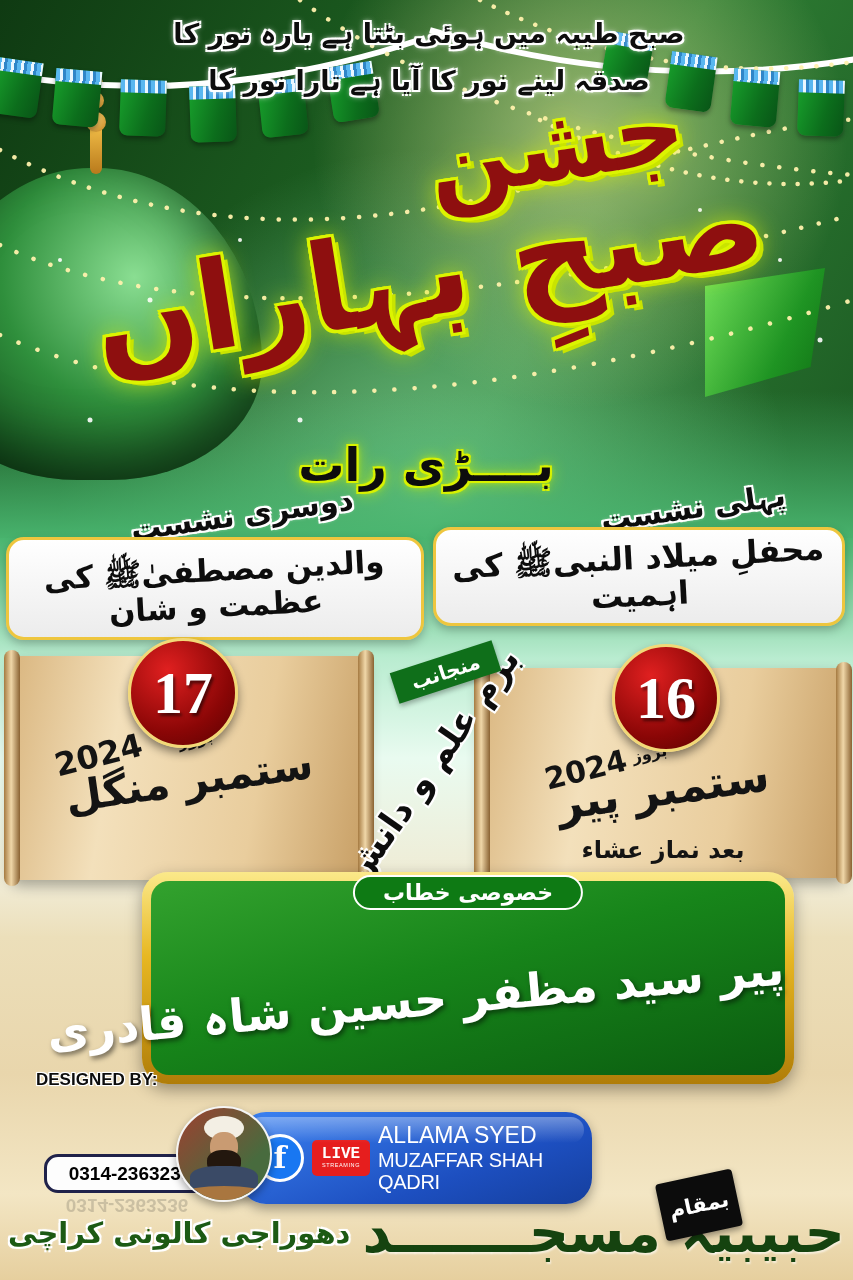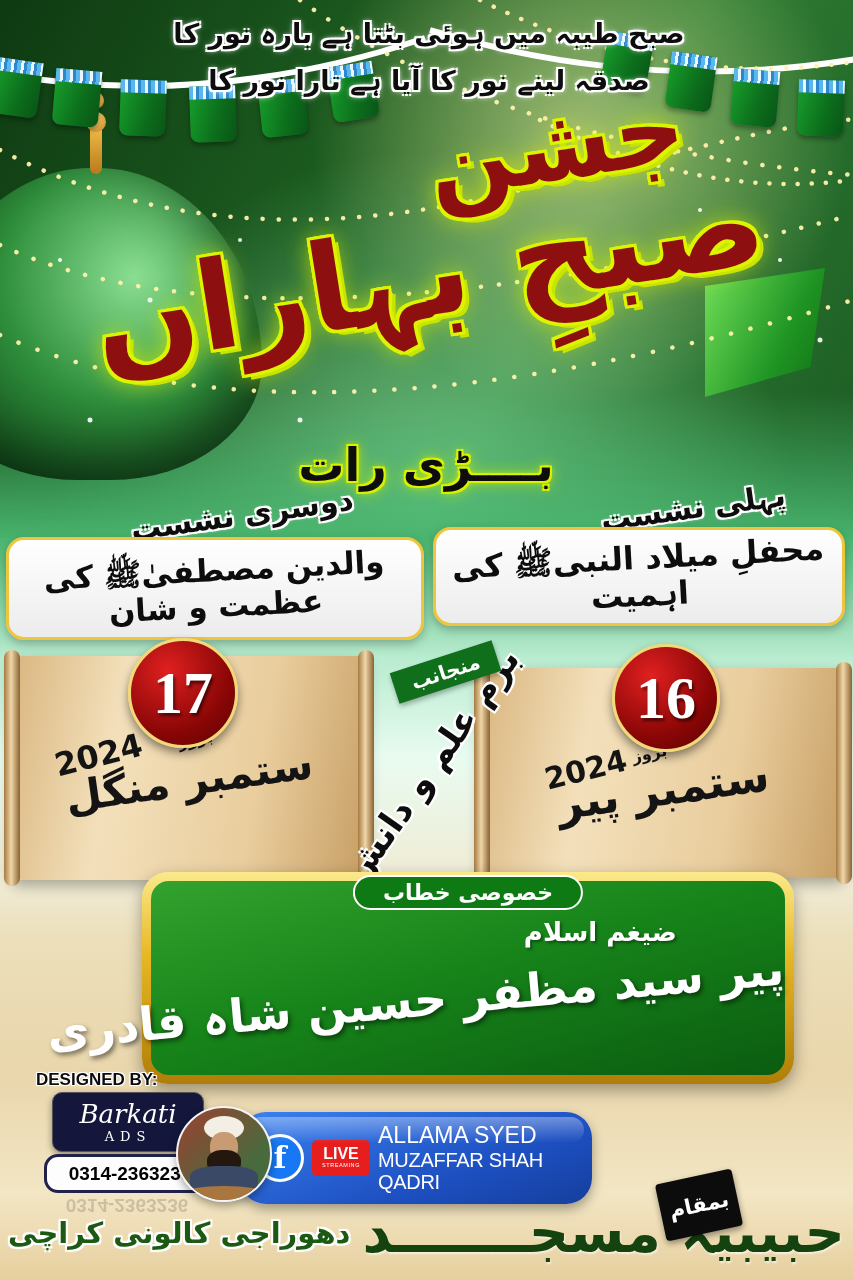--- a/index.html
+++ b/index.html
@@ -149,21 +149,21 @@
   .live-banner{position:absolute;left:240px;top:1112px;width:352px;height:92px;z-index:5;border-radius:26px;
     background:linear-gradient(160deg,#3b82f2,#1d4fc0 65%,#153f9e);box-shadow:0 5px 12px rgba(0,0,0,.35);
     display:flex;align-items:center;gap:8px;padding:0 10px 0 16px;box-sizing:border-box;}
   .live-banner::before{content:"";position:absolute;left:8px;top:5px;right:8px;height:26px;border-radius:20px;
     background:linear-gradient(rgba(255,255,255,.35),rgba(255,255,255,0));pointer-events:none;}
   .fb{width:42px;height:42px;border-radius:50%;background:#1877f2;border:3px solid #fff;flex:0 0 auto;
     display:flex;align-items:center;justify-content:center;font-family:"DejaVu Serif",serif;
     font-weight:bold;font-size:30px;color:#fff;line-height:1;}
   .live-badge{width:58px;height:36px;border-radius:5px;background:#e61e1e;flex:0 0 auto;display:flex;
     flex-direction:column;align-items:center;justify-content:center;color:#fff;}
-  .live-badge .lv{font-family:Liberation Sans, sans-serif;font-weight:bold;font-size:16px;line-height:1;}
+  .live-badge .lv{font-family:Liberation Mono, monospace;font-weight:bold;font-size:16px;line-height:1;}
   .live-badge .st{font-family:"Liberation Sans",sans-serif;font-size:5.5px;letter-spacing:.6px;line-height:1.4;}
   .en-name{display:flex;flex-direction:column;color:#fff;font-family:"Liberation Sans",sans-serif;font-weight:normal;}
   .en-name .l1{font-size:23px;line-height:1.1;}
   .en-name .l2{font-size:20px;line-height:1.1;letter-spacing:-.3px;}
 
   
   .venue-tag{position:absolute;left:660px;top:1176px;width:78px;height:58px;z-index:5;background:#0c0c0c;
     border-radius:4px;transform:rotate(-12deg);display:flex;align-items:center;justify-content:center;
     color:#fff;font-weight:bold;font-size:21px;direction:rtl;box-shadow:0 3px 6px rgba(0,0,0,.4);}
   .venue-line{position:absolute;left:0;top:1198px;width:100%;z-index:4;direction:rtl;display:flex;
@@ -241,50 +241,46 @@
   </div>
   <div class="sess-label lbl-second">دوسری نشست</div>
   <div class="sess-box box-second">
     <span>والدین مصطفیٰﷺ کی عظمت و شان</span>
   </div>
 
   <div class="scroll scroll-first">
     <span class="year">2024</span>
     <span class="broz">بروز</span>
     <span class="dline">ستمبر پیر</span>
+    <span class="tline">بعد نماز عشاء</span>
   </div>
   <div class="day-circle circ-first">
     <span>16</span>
   </div>
 
   <div class="scroll scroll-second">
     <span class="year">2024</span>
     <span class="broz">بروز</span>
     <span class="dline">ستمبر منگل</span>
   </div>
   <div class="day-circle circ-second">
     <span>17</span>
   </div>
 
   <div class="org-tag">منجانب</div>
   <div class="org-name">بزم علم و دانش</div>
 
   <div class="gold-wrap">
     <div class="green-inner">
       <div class="pill">خصوصی خطاب</div>
-      <div class="honorific">ضیغم اسلام</div>
       <div class="name-urdu">پیر سید مظفر حسین شاہ قادری</div>
     </div>
   </div>
 
   <div class="des-head">DESIGNED BY:</div>
-  <div class="des-box">
-    <span class="des-brand">Barkati</span>
-    <span class="des-sub">ADS</span>
-  </div>
   <div class="des-phone">0314-2363236</div>
   <div class="des-reflect">0314-2363236</div>
 
   <div class="photo">
     <div class="turban"></div>
     <div class="face"></div>
     <div class="beard"></div>
     <div class="robe"></div>
     <div class="desk"></div>
   </div>

